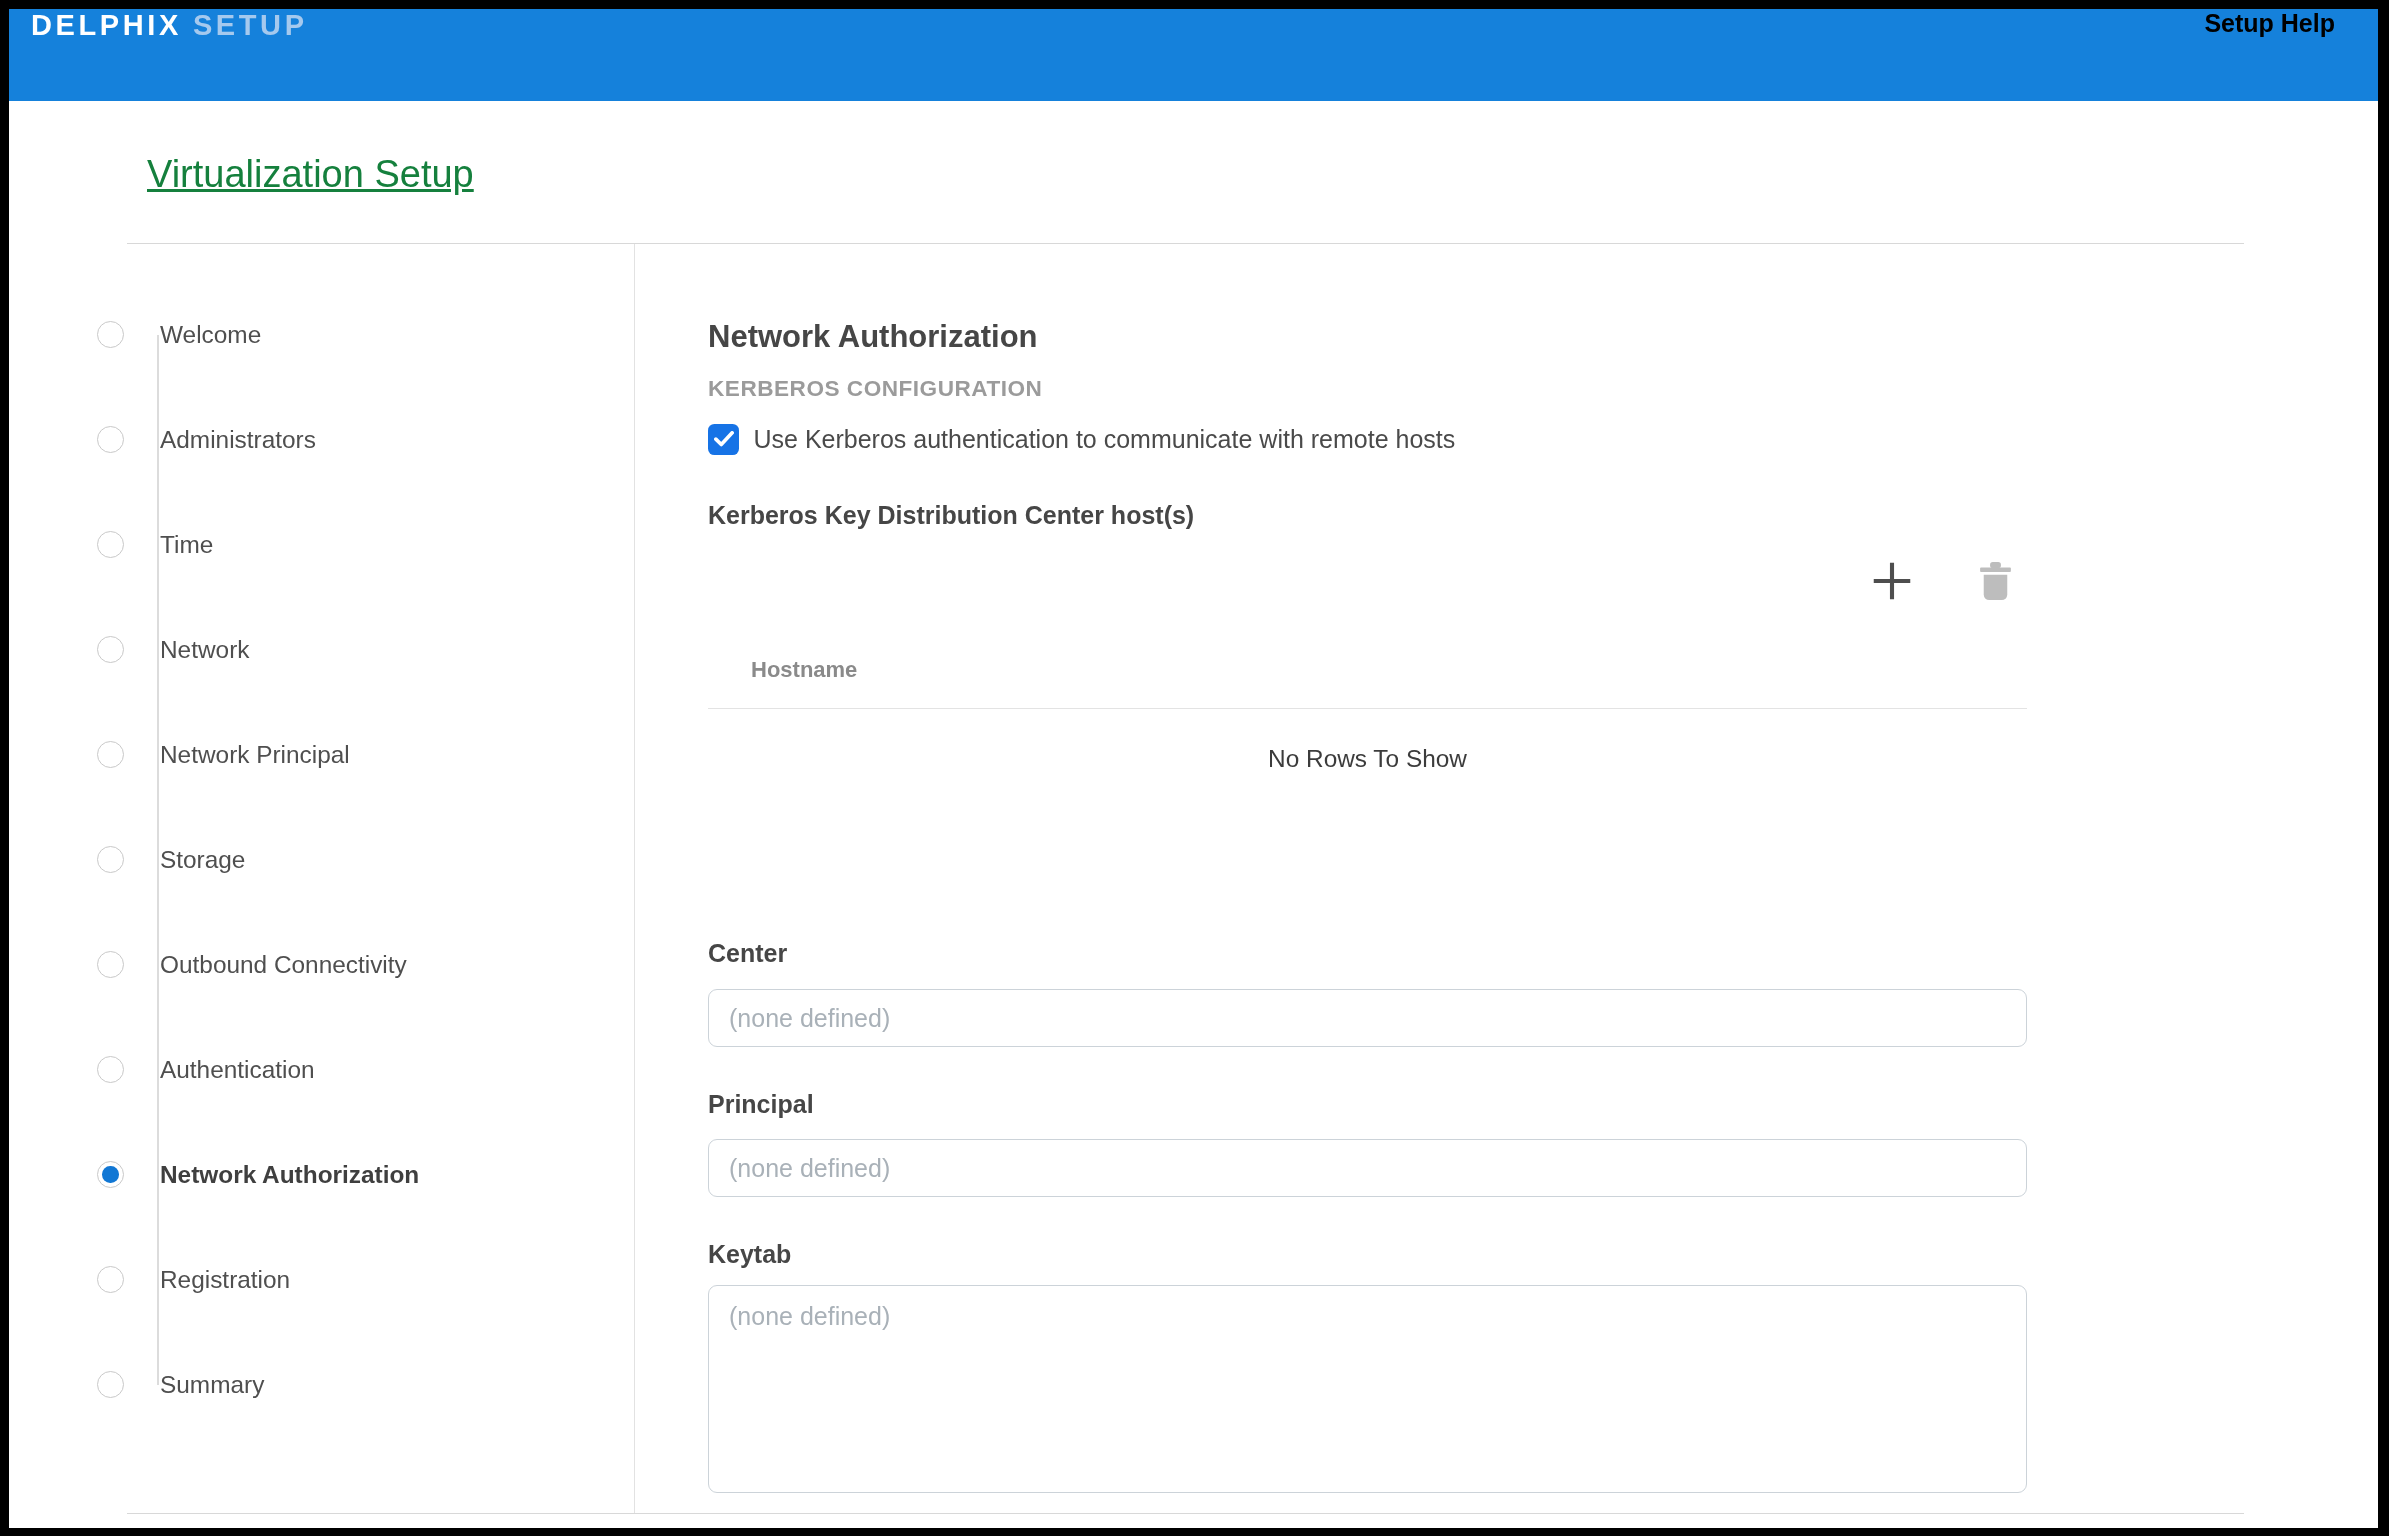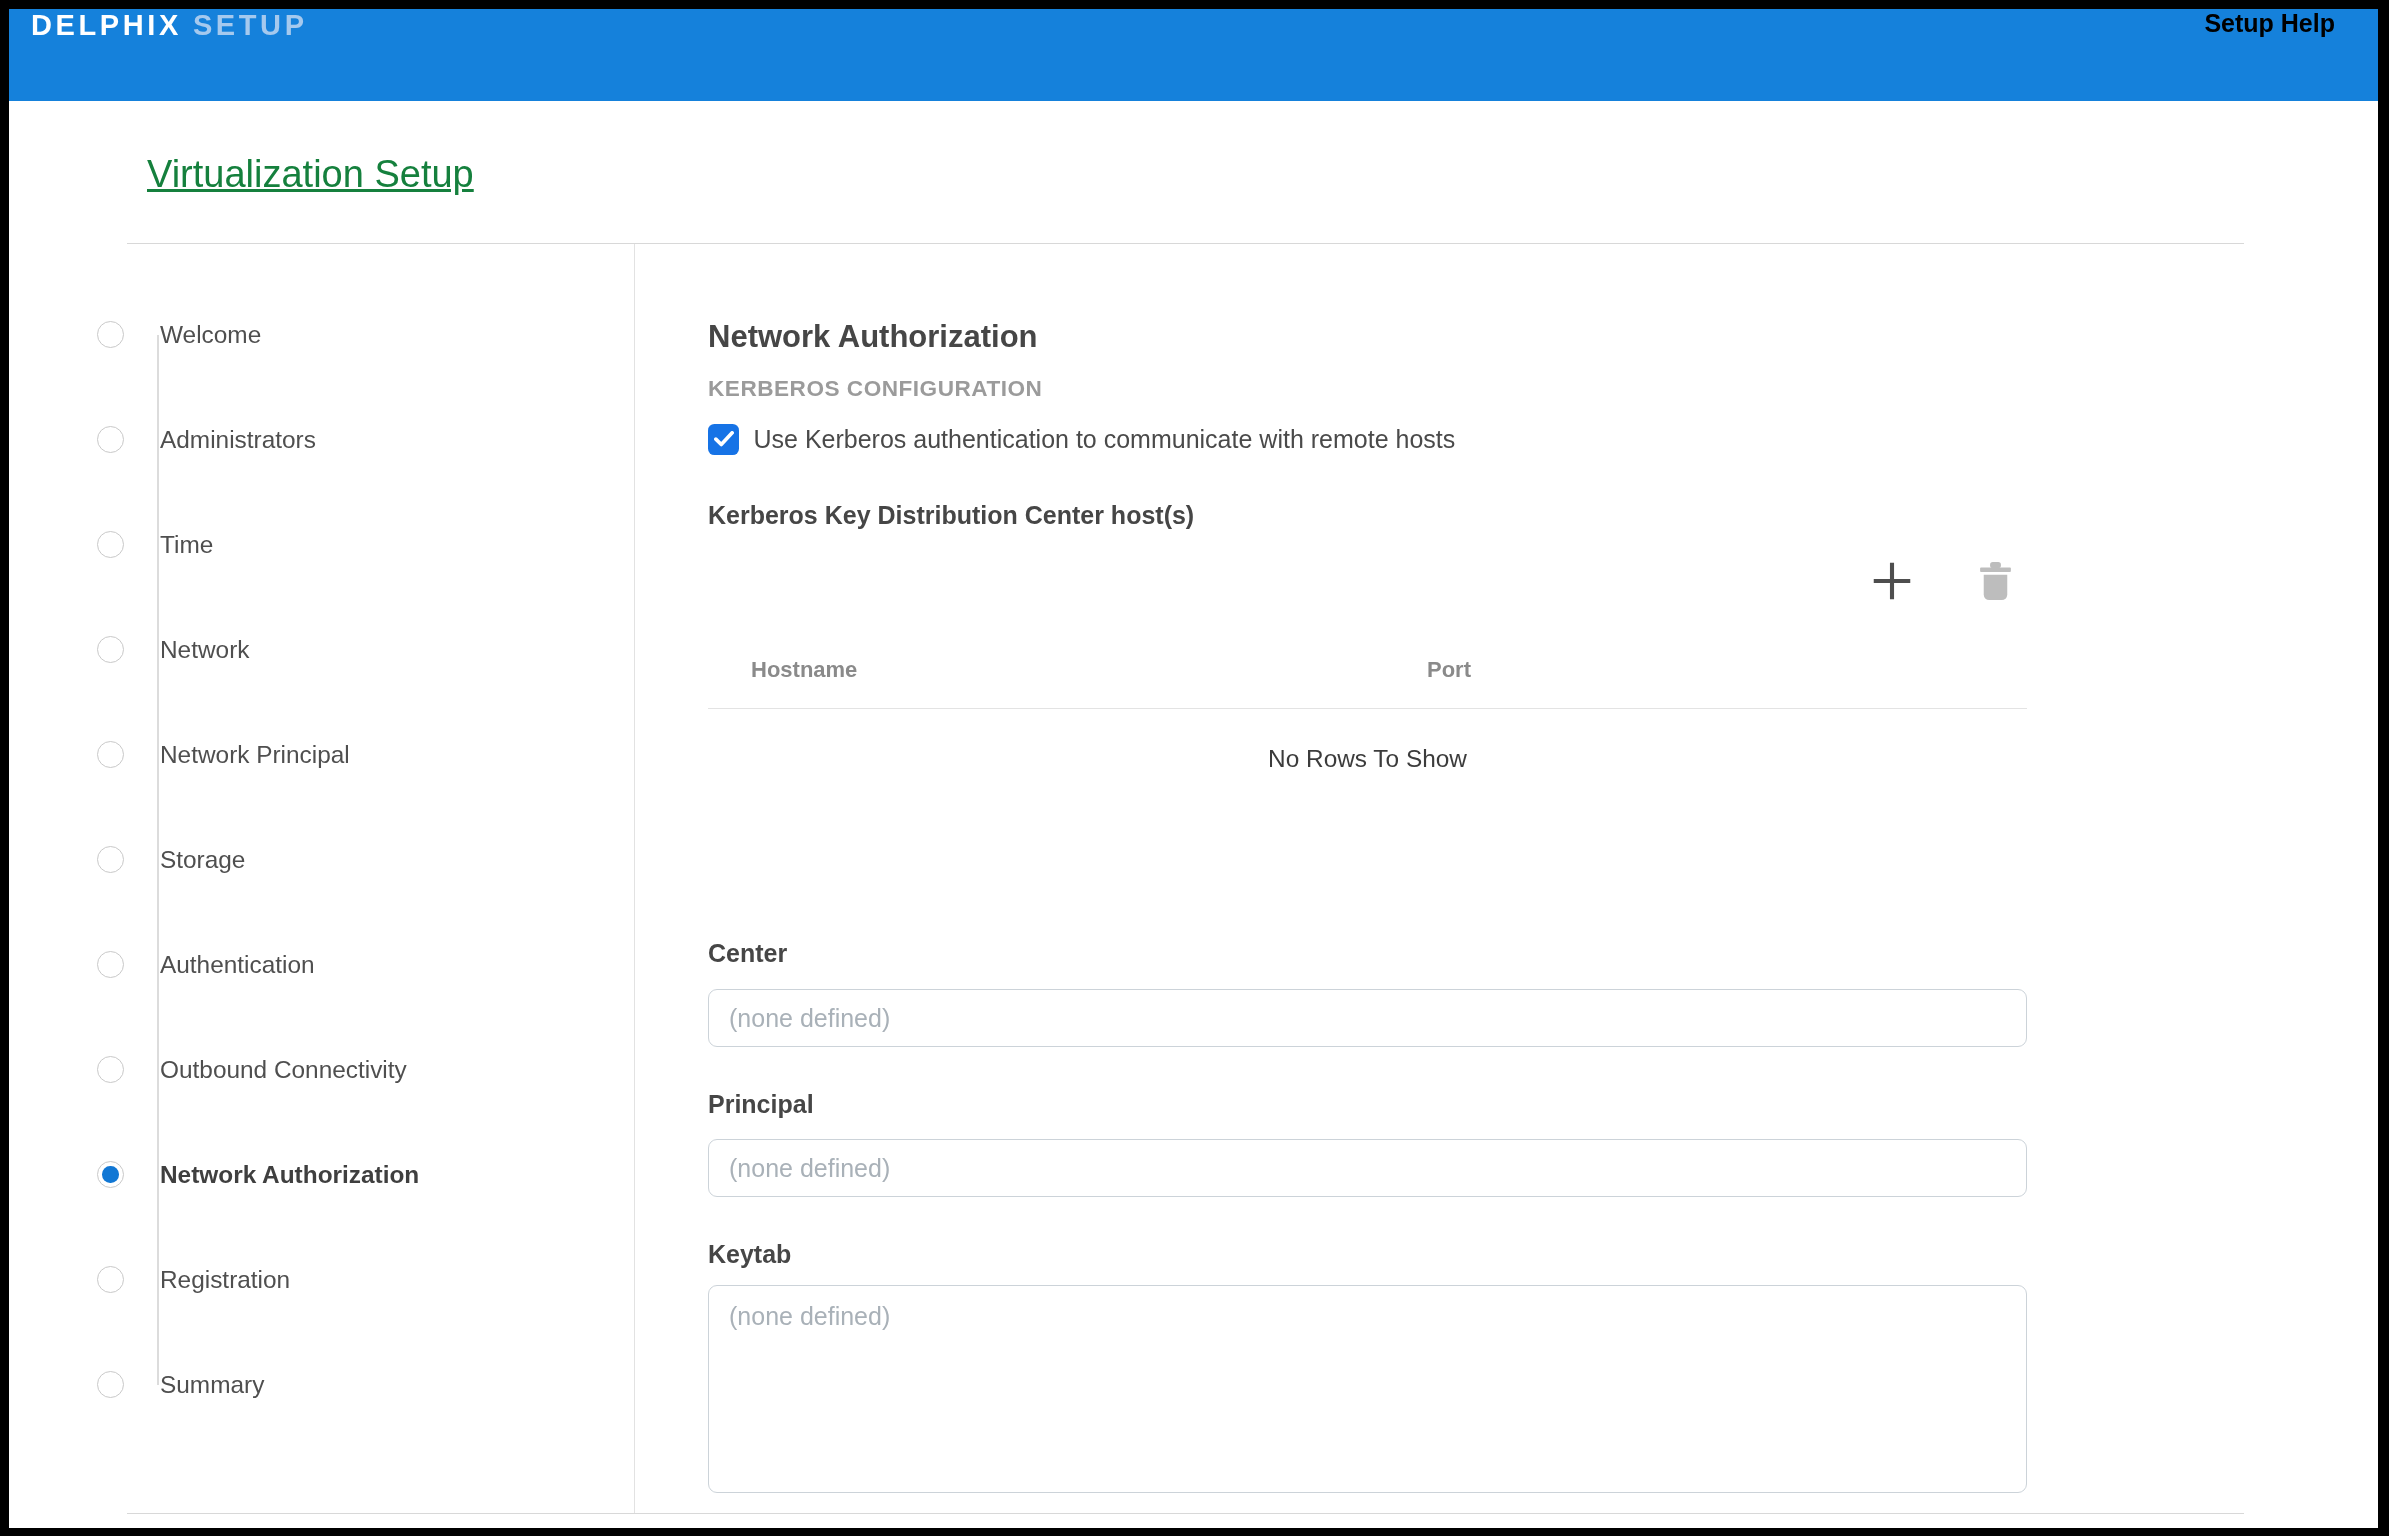--- a/index.html
+++ b/index.html
@@ -106,25 +106,25 @@
           <div class="step">
             <span class="dot"></span>
             <span class="step-label">Network Principal</span>
           </div>
           <div class="step">
             <span class="dot"></span>
             <span class="step-label">Storage</span>
           </div>
           <div class="step">
             <span class="dot"></span>
-            <span class="step-label">Authentication</span>
+            <span class="step-label">Outbound Connectivity</span>
           </div>
           <div class="step">
             <span class="dot"></span>
-            <span class="step-label">Outbound Connectivity</span>
+            <span class="step-label">Authentication</span>
           </div>
           <div class="step active">
             <span class="dot"></span>
             <span class="step-label">Network Authorization</span>
           </div>
           <div class="step">
             <span class="dot"></span>
             <span class="step-label">Registration</span>
           </div>
           <div class="step">
@@ -161,21 +161,20 @@
               <svg width="31" height="38" viewBox="0 0 34 42">
                 <rect x="11" y="0" width="12" height="7" rx="3" fill="#bdbdbd"></rect>
                 <rect x="0" y="6" width="34" height="5" rx="1" fill="#bdbdbd"></rect>
                 <path d="M4 14 h26 v22 a6 6 0 0 1 -6 6 h-14 a6 6 0 0 1 -6 -6 z" fill="#bdbdbd"></path>
               </svg>
             </button>
           </div>
 
           <div class="grid-header">
             <div class="grid-col col-hostname">Hostname</div>
-            <div class="grid-col col-port">Port</div>
           </div>
 
           <div class="norows">No Rows To Show</div>
 
           <div class="field-label lbl-realm">Center</div>
           <input class="text-input" type="text" placeholder="(none defined)" style="">
 
           <div class="field-label lbl-principal">Principal</div>
           <input class="text-input second" type="text" placeholder="(none defined)" style="">
 

